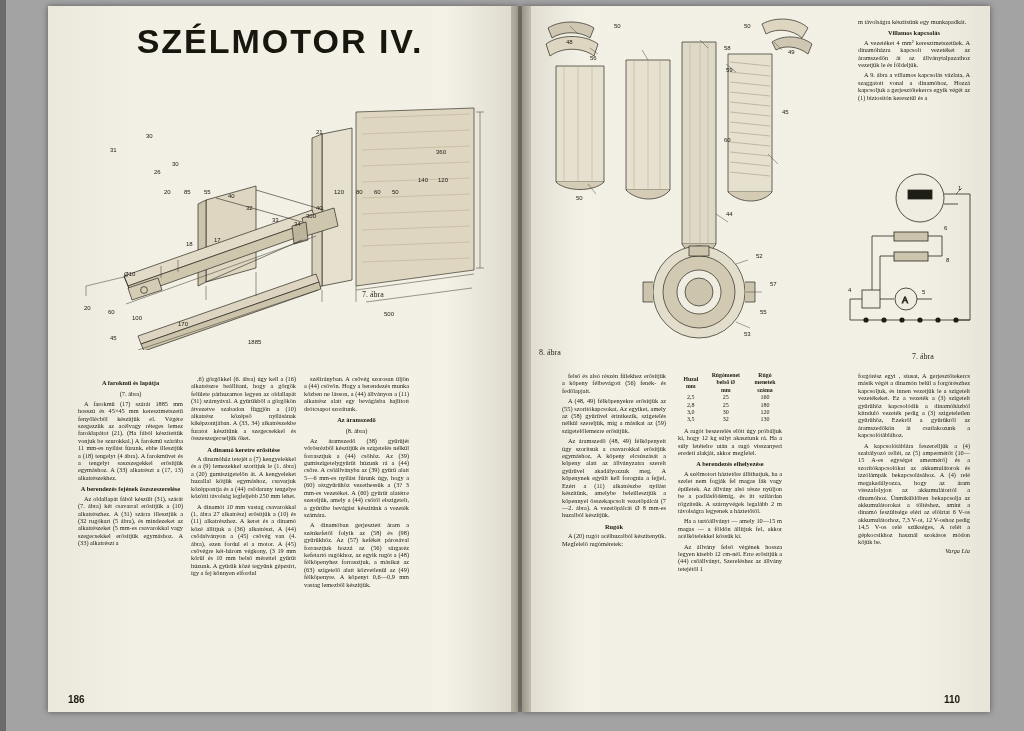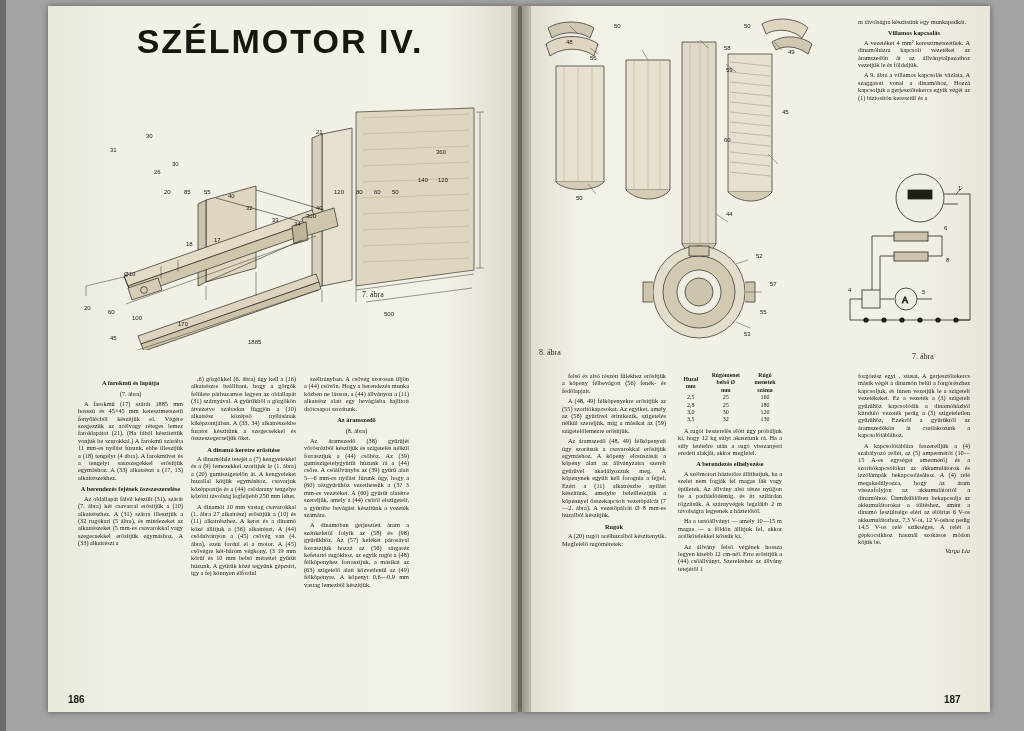--- a/index.html
+++ b/index.html
@@ -340,15 +340,15 @@
     <p style="margin:0 0 3px 0;text-indent:6px;">A vezetéket 4 mm² keresztmetszetűek. A dinamóházra kapcsolt vezetéket az áramszedőn át az állványtalpazathoz vezetjük le és földeljük.</p>
     <p style="margin:0;text-indent:6px;">A 9. ábra a villamos kapcsolás vázlata, A szaggatott vonal a dinamóhoz, Hozzá kapcsoljuk a gerjesztőtekercs egyik végét az (1) biztosítón keresztül és a</p>
   </div>
 
   <div class="col" style="left:852px;top:372px;width:112px;">
     <p style="margin:0 0 3px 0;">forgórész egyi , síusat, A gerjesztőtekercs másik végét a dinamón belül a forgórészhez kapcsoljuk, és innen vezetjük le a szigetelt vezetékeket. Ez a vezeték a (3) szigetelt gyűrűhöz kapcsolódik a dinamóházból kitnduló vezeték pedig a (3) szigeteletlen gyűrűhöz, Ezekről a gyűrűkről az áramszedőkön át csatlakozunk a kapcsolótáblához.</p>
     <p style="margin:0;text-indent:6px;">A kapcsolótáblára feszerelljük a (4) szabályozó rellét, az (5) ampermérőt (10—15 A-es egységet amermérő) és a szorítókapcsolókat az akkumulátorok és izzólámpák bekapcsolásához. A (4) relé megakadályozza, hogy az áram visszafolyjon az akkumulátortól a dinamóhoz. Ünmiküldöben bekapcsolja az akkumulátorokat a töltéshez, amint a dinamó feszültsége eléri az előírtat 6 V-os akkumulátorhoz, 7,3 V-ot, 12 V-oshoz pedig 14,5 V-os relé szükséges, A relét a gépkocsikhoz használ szokásos módon köjük be.</p>
     <p style="margin:2px 0 0 0;text-align:right;font-style:italic;">Varga Lia</p>
   </div>
 
-  <div class="pagenum" style="left:938px;">187</div>
+  <div class="pagenum" style="left:938px;">110</div>
 
 </div>
 
 </body></html>

